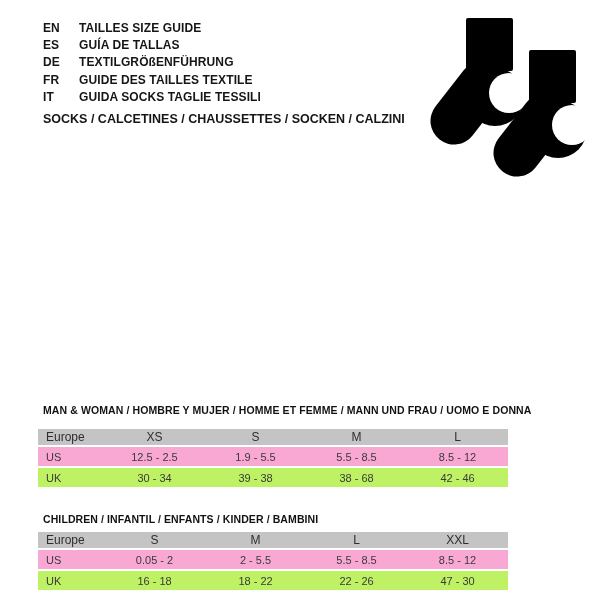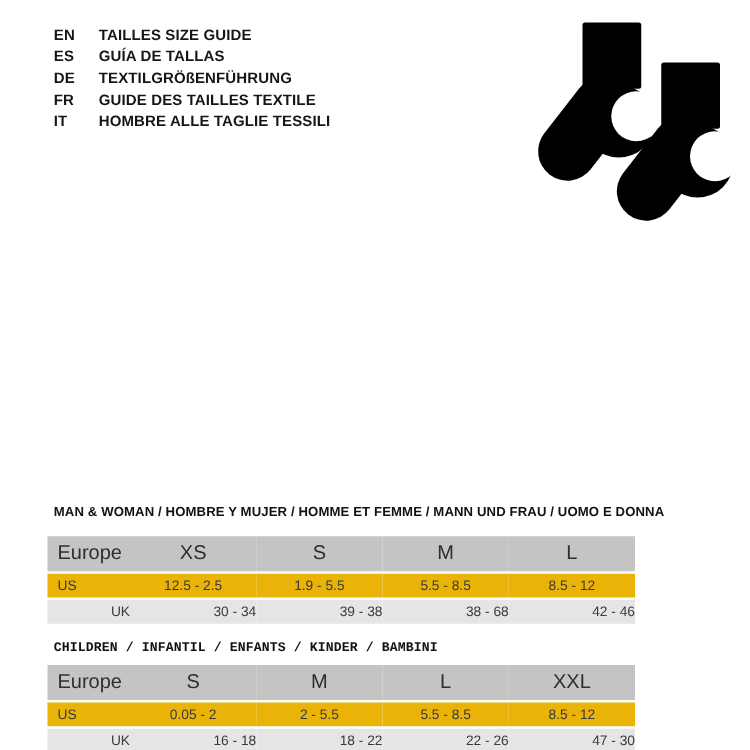--- a/index.html
+++ b/index.html
@@ -28,36 +28,36 @@
 
   
   .size-block { position:absolute; left:17px; width:470px; }
   .block-man { top:404px; }
   .block-children { top:513px; }
   .size-title {
     font-size:10.5px; font-weight:bold; color:#121212; letter-spacing:0.1px;
     line-height:13px; margin:0 0 0 5px; white-space:nowrap;
   }
   .block-man .size-title { margin-bottom:10px; }
-  .block-children .size-title { margin-bottom:4px;font-family:Liberation Mono, monospace; }
+  .block-children .size-title { margin-bottom:4px; }
 
   table.size-table {
     width:470px; border-collapse:separate; border-spacing:0 2px; table-layout:fixed;
   }
   table.size-table th {
-    background:#c4c4c4; font-weight:normal; font-size:16px; color:#2e2e2e;
-    height:28px; padding:0; text-align:center; white-space:nowrap;
+    background:#c4c4c4; font-weight:normal; font-size:12px; color:#2e2e2e;
+    height:16px; padding:0; text-align:center; white-space:nowrap;
   }
   table.size-table td {
     font-size:11px; color:#3a3a3a; height:19px; padding:0; text-align:center;
-    background:#eab308; white-space:nowrap;
+    background:#f9a8d4; white-space:nowrap;
   }
   table.size-table th.region-col,
   table.size-table td.region-col { text-align:left; padding-left:8px; }
-  table.size-table tr.alt td { background:#e5e5e5;text-align:right; }
+  table.size-table tr.alt td { background:#bef264; }
 </style>
 </head>
 <body>
 
 <div class="page">
 
   <div class="lang-block">
     <div class="lang-row">
       <span class="lang-code">EN</span>
       <span class="lang-label">TAILLES SIZE GUIDE</span>
@@ -69,24 +69,25 @@
     <div class="lang-row">
       <span class="lang-code">DE</span>
       <span class="lang-label">TEXTILGRÖßENFÜHRUNG</span>
     </div>
     <div class="lang-row">
       <span class="lang-code">FR</span>
       <span class="lang-label">GUIDE DES TAILLES TEXTILE</span>
     </div>
     <div class="lang-row">
       <span class="lang-code">IT</span>
-      <span class="lang-label">HOMBRE ALLE TAGLIE TESSILI</span>
+      <span class="lang-label">GUIDA SOCKS TAGLIE TESSILI</span>
     </div>
   </div>
 
+  <div class="category-heading">SOCKS / CALCETINES / CHAUSSETTES / SOCKEN / CALZINI</div>
 
   <div class="sock-icon-wrap">
     <svg width="185" height="175" viewBox="0 0 185 175" xmlns="http://www.w3.org/2000/svg">
       <defs>
         <g id="sock">
           <rect x="0" y="0" width="47" height="53" rx="2" fill="#000000"></rect>
           <circle cx="29" cy="79" r="29" fill="#000000"></circle>
           <path d="M16,67 L-12,103" fill="none" stroke="#000000" stroke-width="47" stroke-linecap="round" stroke-linejoin="round"></path>
           <circle cx="43" cy="75" r="20" fill="#ffffff"></circle>
         </g>

